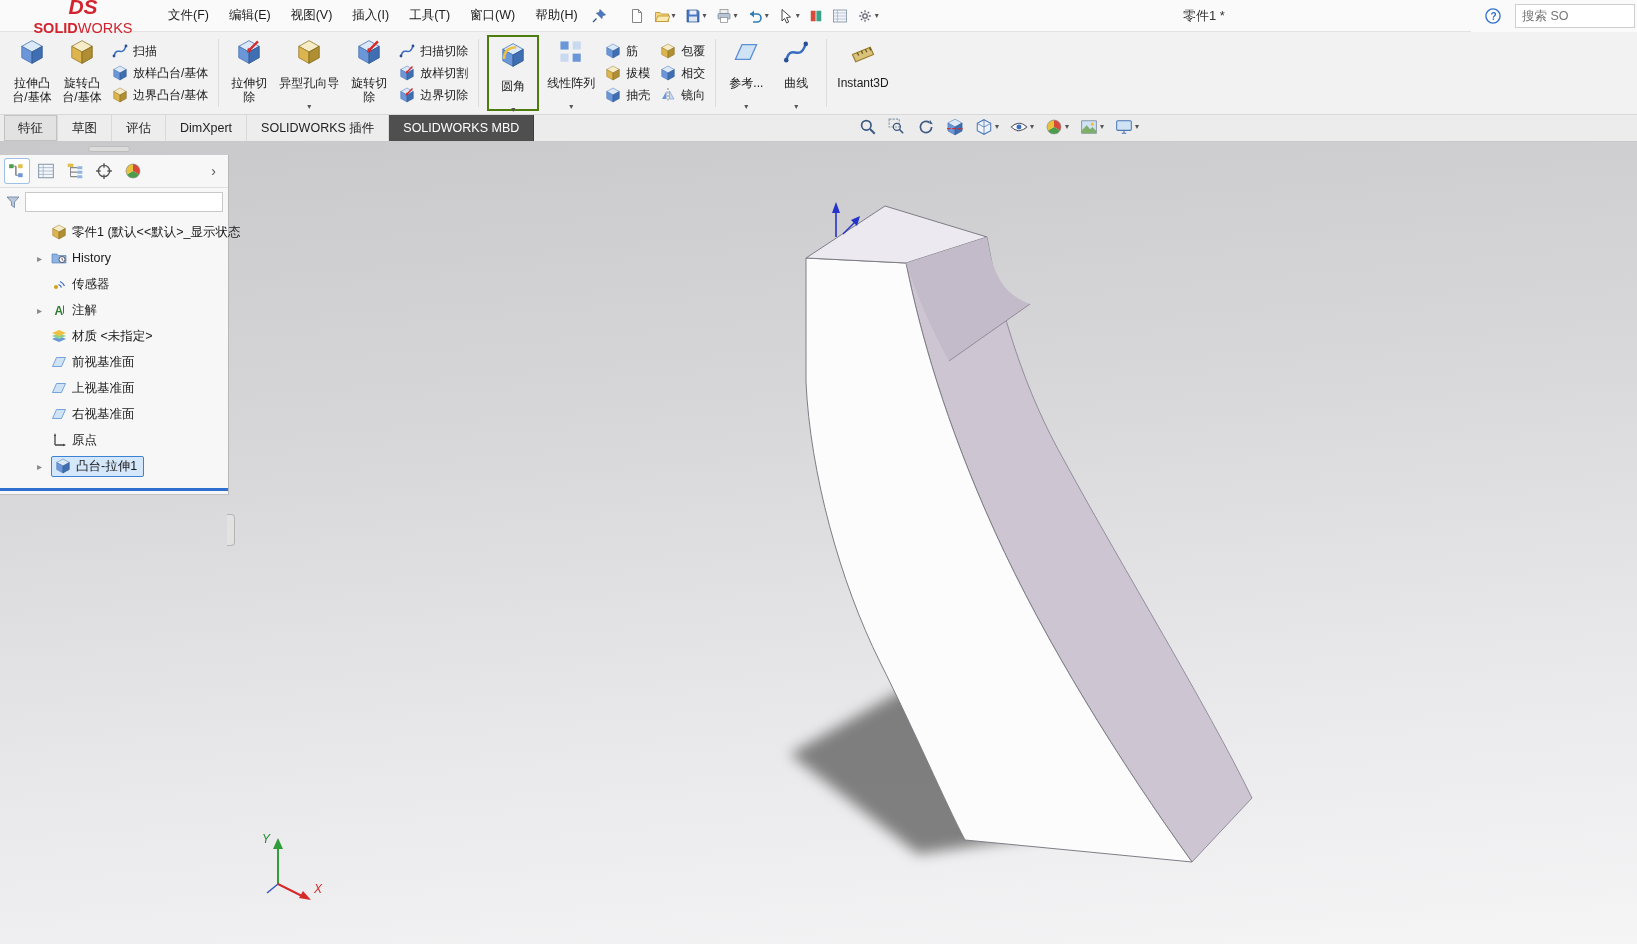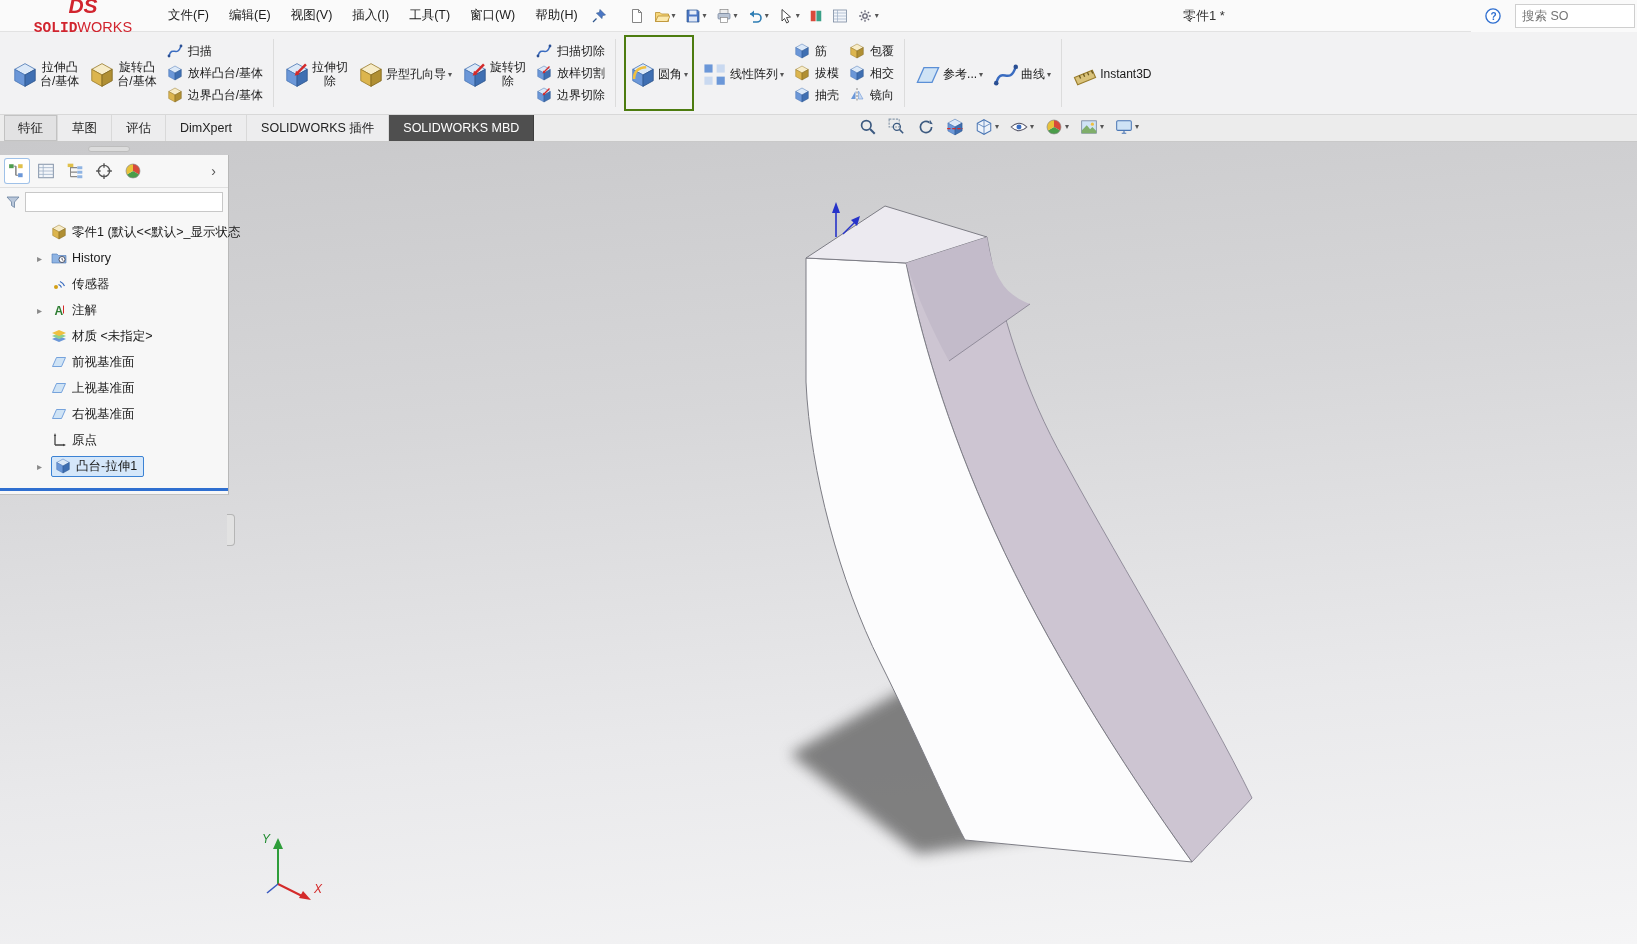--- a/index.html
+++ b/index.html
@@ -12,36 +12,36 @@
   .ico14{width:14px;height:14px;flex:none;} .ico16{width:16px;height:16px;flex:none;}
   .ico18{width:18px;height:18px;flex:none;}
   .ico26{width:26px;height:26px;flex:none;}
   .caret{font-size:8px;color:#555;line-height:1;}
 
   
   .menubar { position:relative; height:32px; background:#fafafa; border-bottom:1px solid #e2e2e2;
              display:flex; align-items:center; padding:0 8px; z-index:30; }
   .logo { display:flex; align-items:center; gap:3px; min-width:150px;flex-direction:column; }
   .logo-ds { font-size:21px; font-weight:bold; font-style:italic; color:#d1242e; line-height:1; }
-  .logo-solid { font-size:14.5px; font-weight:bold; color:#d1242e;font-family:Liberation Mono, monospace; }
+  .logo-solid { font-size:14.5px; font-weight:bold; color:#d1242e; }
   .logo-works { font-size:14.5px; color:#d1242e; font-weight:300; }
   .menu-item { padding:0 10px; line-height:31px; font-size:12.5px; }
   .qbar { display:flex; align-items:center; gap:3px; margin-left:16px; }
   .qbtn { display:flex; align-items:center; gap:2px; padding:2px 3px; border-radius:2px; }
   .mb-title { position:absolute; left:1183px; top:0; line-height:32px; font-size:13px; color:#333; }
   .mb-right { position:absolute; right:0; top:0; height:32px; display:flex; align-items:center;
               gap:10px; padding:0 2px 0 10px; background:#fafafa; }
   .search-box { width:120px; height:24px; border:1px solid #cfcfcf; background:#fff;
                 font-size:12.5px; padding:0 6px; color:#444; }
 
   
   .ribbon { height:83px; background:#f2f2f3; border-bottom:1px solid #d8d8d8;
             display:flex; align-items:stretch; padding:2px 4px 2px 8px; gap:2px; }
   .rb-sep { width:1px; background:#dcdcdc; margin:5px 4px; }
-  .rb-large { display:flex; flex-direction:row; align-items:center; gap:2px;
+  .rb-large { display:flex; flex-direction:column; align-items:center; gap:12px;
               min-width:48px; padding:5px 4px 2px; }
   .rb-label { font-size:12px; line-height:13.5px; text-align:center; white-space:pre-line; }
   .rb-stack { display:flex; flex-direction:column; justify-content:center; gap:1px; padding:2px 0; }
   .rb-small { display:flex; align-items:center; gap:5px; font-size:12px; padding:2px 4px; text-align:right; }
   .fillet-box { border:2px solid #4d7c0f; display:flex; align-items:stretch; margin:1px 2px; }
 
   
   .tabbar { height:27px; background:#ececec; border-bottom:1px solid #c9c9c9;
             display:flex; align-items:center; padding-left:4px; position:relative; z-index:10; }
   .tab { padding:0 14px; line-height:26px; font-size:12.5px; border-right:1px solid #d9d9d9;

